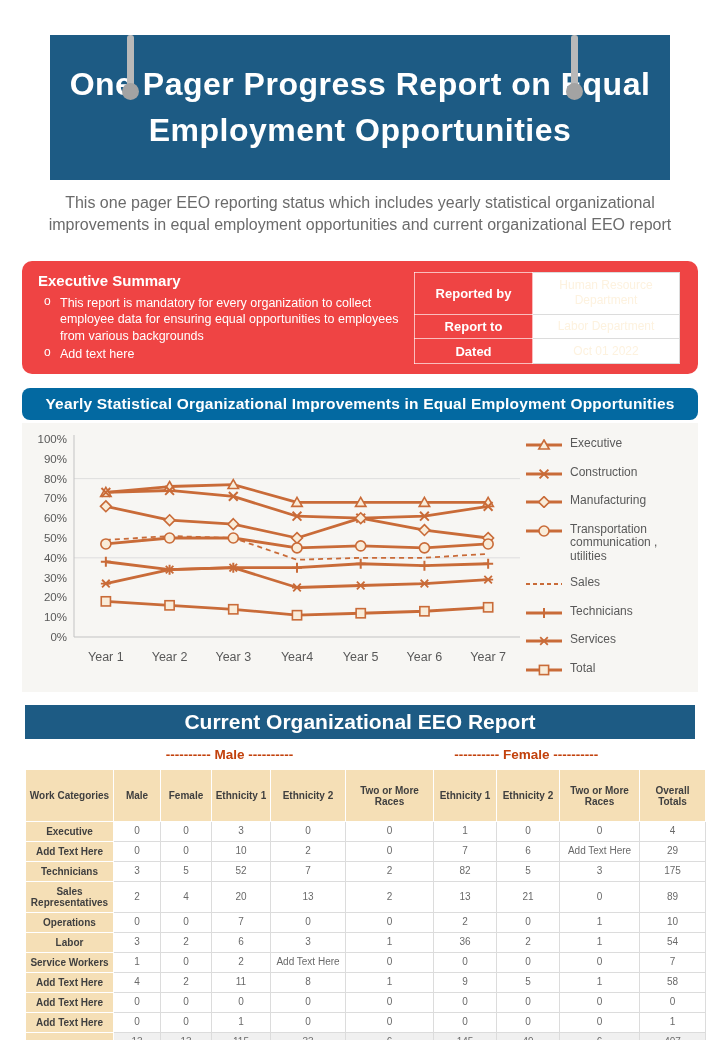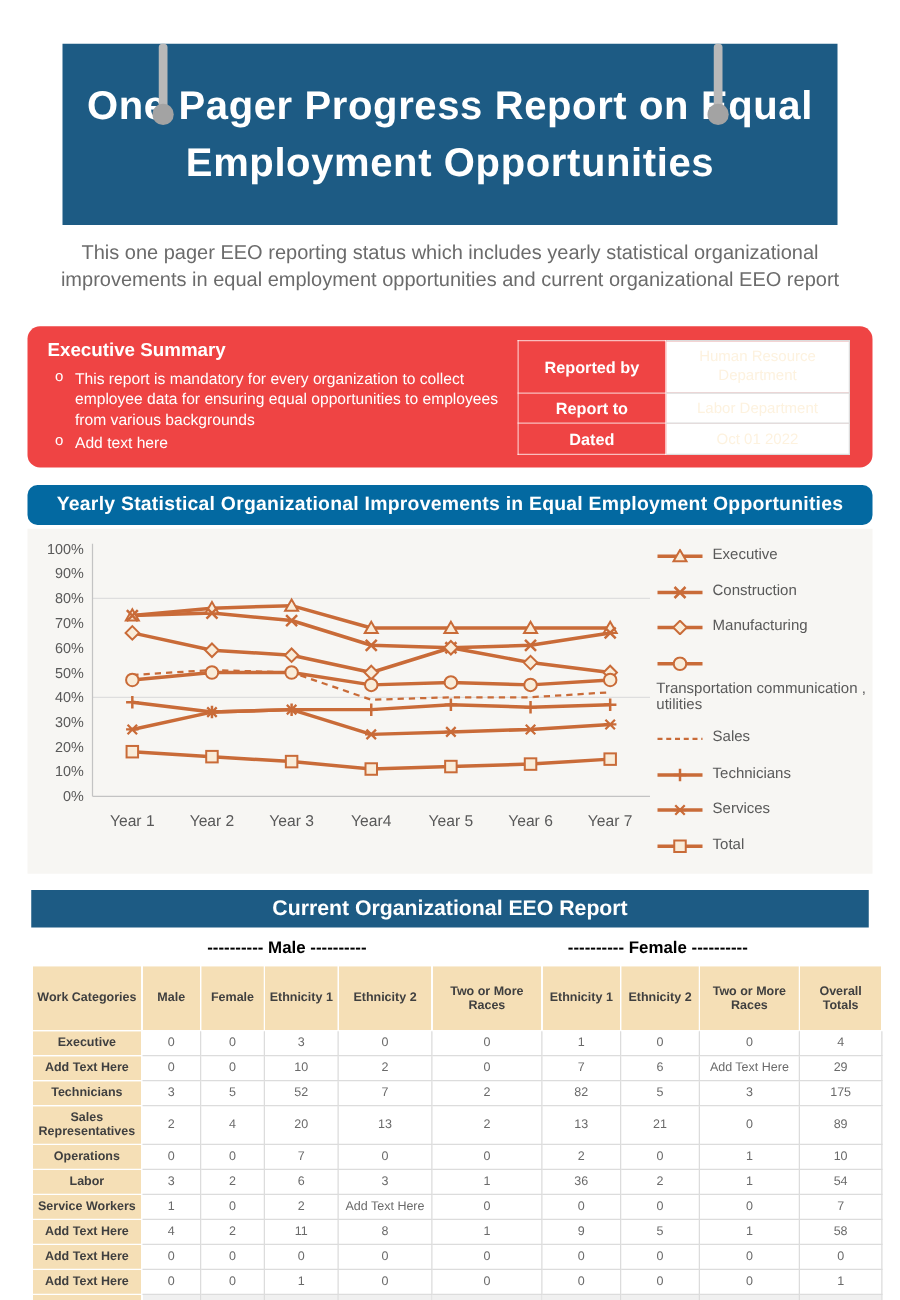--- a/index.html
+++ b/index.html
@@ -52,31 +52,31 @@
   .chart-section { margin:14px 22px 0; }
   .chart-heading {
     background:#0369a1; border-radius:8px; color:#fff; font-weight:bold;
     font-size:15.5px; text-align:center; padding:7px 4px; letter-spacing:.2px;
   }
   .chart-wrap { background:#f7f6f3; margin-top:3px; padding:6px 2px 2px 6px; display:flex; }
   .legend { width:172px; padding-top:8px; }
   .legend-item { display:flex; align-items:flex-start; gap:7px; margin-bottom:14.5px; }
   .legend-item svg { flex:0 0 auto; margin-top:2px; }
   .legend-item span { font-size:12px; color:#595959; line-height:1.15; }
-  .legend-item.tight { margin-bottom:12px;flex-direction:column; }
+  .legend-item.tight { margin-bottom:12px; }
 
   
   .table-section { margin:13px 25px 0; }
   .table-heading {
-    background:#1d5b84; color:#fff; font-weight:bold; font-size:17px;
+    background:#1d5b84; color:#fff; font-weight:bold; font-size:21px;
     text-align:center; padding:5px 0;
   }
   table.eeo { width:670px; border-collapse:collapse; table-layout:fixed; margin-top:2px; }
   table.eeo td, table.eeo th { overflow:hidden; }
-  .group-row td { padding:6px 2px 7px; font-size:13.5px; font-weight:bold; color:#000000; text-align:center; background:#fff; }
+  .group-row td { padding:6px 2px 7px; font-size:13.5px; font-weight:bold; color:#c2410c; text-align:center; background:#fff; }
   .group-row .group-cell { border-left:3px solid #fff; }
   .head-row th {
     background:#f5dfb6; color:#3f3f3f; font-size:10px; font-weight:bold;
     text-align:center; vertical-align:middle; padding:6px 3px; height:52px;
     border:1.5px solid #fff;
   }
   td.cat {
     background:#f5dfb6; color:#3f3f3f; font-size:10px; font-weight:bold;
     text-align:center; vertical-align:middle; padding:4px 3px; border:1.5px solid #fff;
   }

